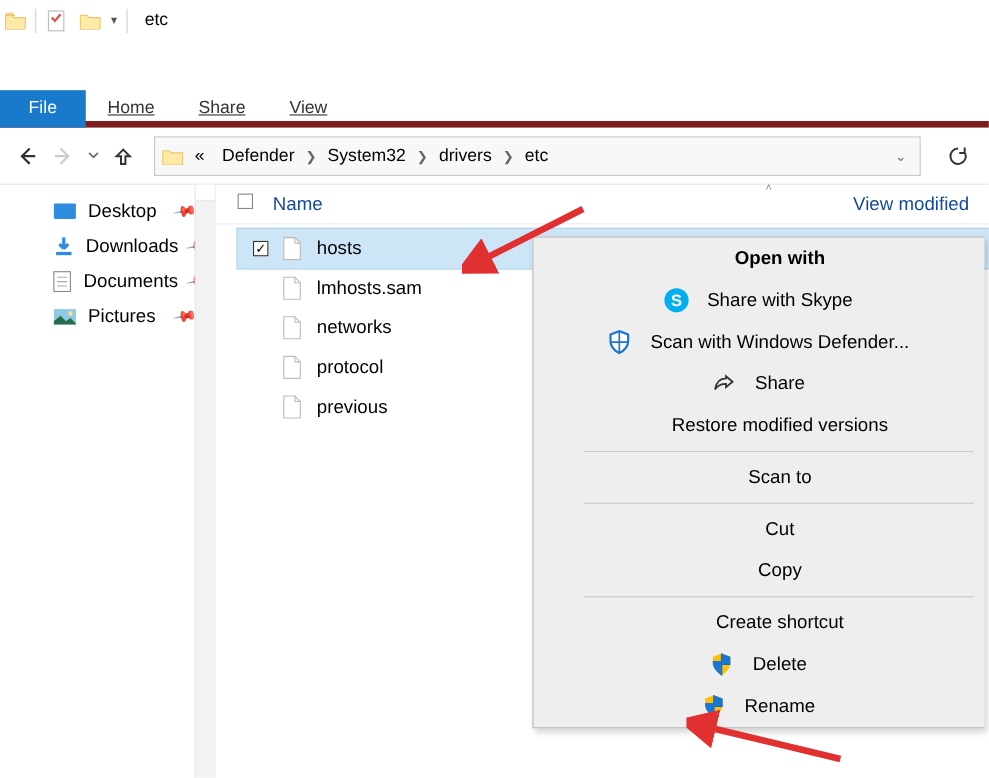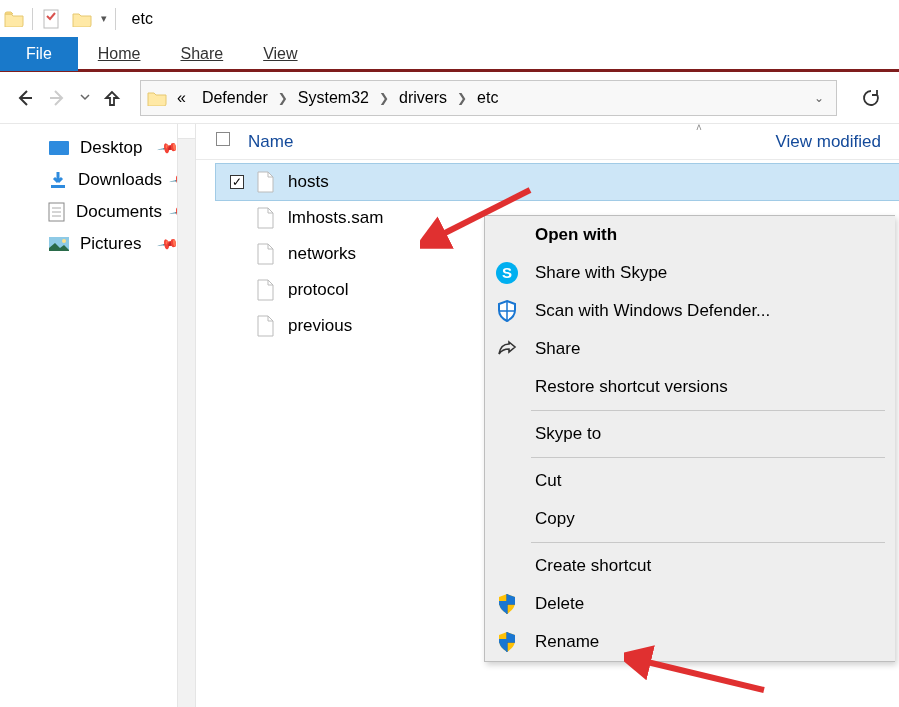--- a/index.html
+++ b/index.html
@@ -24,23 +24,24 @@
     border-bottom: 1px solid transparent;
   }
   .titlebar .folder-icon { width: 20px; height: 20px; display:flex; align-items:center; justify-content:center; }
   .titlebar .divider { width:1px; height:22px; background:#d0d0d0; }
   .titlebar .title { font-size:16px; padding-left:8px; color:#000; }
   .qat-icon { width:22px; height:22px; display:flex; align-items:center; justify-content:center; }
   .dropdown-caret { font-size:11px; color:#555; }
   
   .ribbon-tabs {
     display:flex;
-    align-items:center;
+    align-items:flex-start;
     height:34px;
-    border-bottom:3px solid #7f1d1d;
+    border-bottom:6px solid #7f1d1d;
+    margin-top:44px;
   }
   .file-tab {
     background:#1979ca;
     color:#fff;
     font-size:16px;
     padding:6px 26px;
     height:34px;
     display:flex;
     align-items:center;
   }
@@ -152,20 +153,21 @@
     border-right:none;
     box-shadow:2px 3px 6px rgba(0,0,0,0.18);
     font-size:17px;
   }
   .cm-item {
     display:flex;
     align-items:center;
     height:38px;
     padding:0 12px 0 8px;
     gap:14px;
+    justify-content:center;
   }
   .cm-item .cm-icon { width:28px; display:flex; justify-content:center; }
   .cm-item.bold { font-weight:600; }
   .cm-sep { height:1px; background:#c8c8c8; margin:4px 10px 4px 46px; }
   
   .arrow1 {
     position:absolute;
     left:420px; top:180px;
     pointer-events:none;
   }
@@ -394,26 +396,26 @@
   <div class="cm-item">
     <span class="cm-icon">
       <svg width="24" height="24" viewBox="0 0 24 24">
           <path d="M14 5l6 5-6 5v-3c-5 0-8 2-10 5 1-6 4-10 10-10z" fill="none" stroke="#333" stroke-width="1.6"></path>
         </svg>
     </span>
     <span>Share</span>
   </div>
   <div class="cm-item">
     <span class="cm-icon"></span>
-    <span>Restore shortcut versions</span>
+    <span>Restore modified versions</span>
   </div>
   <div class="cm-sep"></div>
   <div class="cm-item">
     <span class="cm-icon"></span>
-    <span>Skype to</span>
+    <span>Scan to</span>
   </div>
   <div class="cm-sep"></div>
   <div class="cm-item">
     <span class="cm-icon"></span>
     <span>Cut</span>
   </div>
   <div class="cm-item">
     <span class="cm-icon"></span>
     <span>Copy</span>
   </div>

